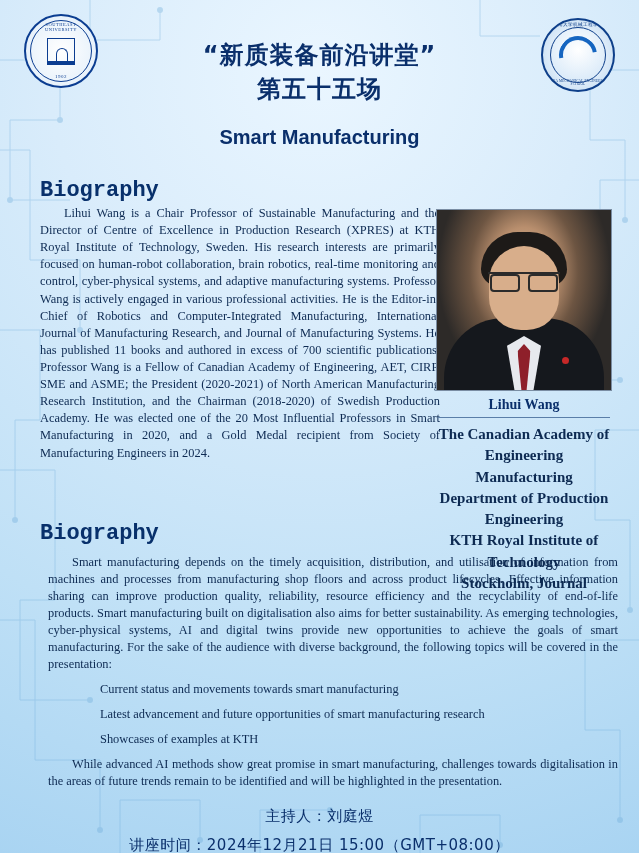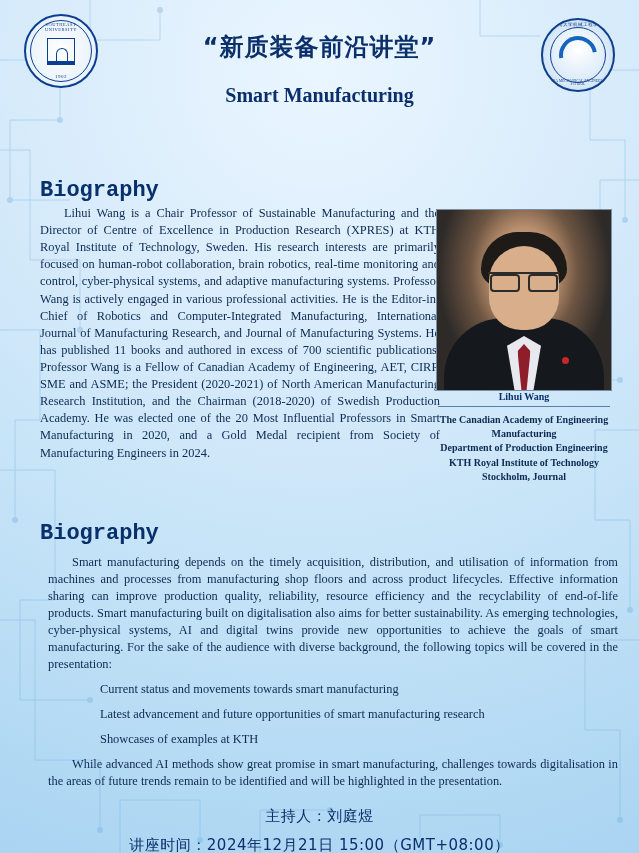--- a/index.html
+++ b/index.html
@@ -156,32 +156,32 @@
     position: absolute;
     bottom: 3px;
     left: 0;
     right: 0;
     font-size: 3.4px;
     text-align: center;
     letter-spacing: 0.2px;
   }
   .title-cn {
     text-align: center;
-    padding-top: 30px;
+    padding-top: 38px;
     font-family: "DejaVu Sans", "Liberation Sans", sans-serif;
     font-weight: bold;
     font-size: 24px;
     color: #0a2f6b;
     line-height: 1.42;
     letter-spacing: 1px;
   }
   .title-en {
     text-align: center;
     margin-top: 18px;
-    font-family: Liberation Serif, serif;
+    font-family: Liberation Sans, sans-serif;
     font-weight: bold;
     font-size: 20px;
     color: #0a2f6b;
     line-height: 1.35;
   }
   
   .section-head {
     font-family: Liberation Mono, monospace;
     font-weight: bold;
     font-size: 22px;
@@ -294,32 +294,33 @@
     position: absolute;
     right: 42px;
     bottom: 26px;
     width: 7px;
     height: 7px;
     background: #c62828;
     border-radius: 50%;
   }
   .speaker-name {
     font-weight: bold;
-    font-size: 10px;
+    font-size: 14px;
     color: #0a2f6b;
+    margin-top: 6px;
     font-family: Liberation Serif, serif;
   }
   .speaker-rule {
     width: 172px;
     height: 1px;
     background: #5a7ea8;
     margin: 4px auto 6px;
   }
   .speaker-aff {
-    font-size: 10px;
+    font-size: 15px;
     font-weight: bold;
     line-height: 1.42;
     color: #0d2a52;
   }
   .abstract-text {
     font-size: 12.4px;
     line-height: 1.37;
     text-align: justify;
     color: #0d2a52;
     margin-left: 22px;
@@ -397,20 +398,21 @@
           <div class="top-cn">东南大学机械工程学院</div>
           <div class="inner">
               <div class="swirl"></div>
             </div>
           <div class="bot-en">CHINA MECHANICAL ENGINEERING SCHOOL</div>
         </div>
       </div>
 
       <div class="title-cn">
         <div>“新质装备前沿讲堂”</div>
+        <div>第五十五场</div>
       </div>
 
       <div class="title-en">
         <div>Smart Manufacturing</div>
       </div>
     </div>
 
     <div class="section-head">Biography</div>
 
     <div class="bio-wrap">

